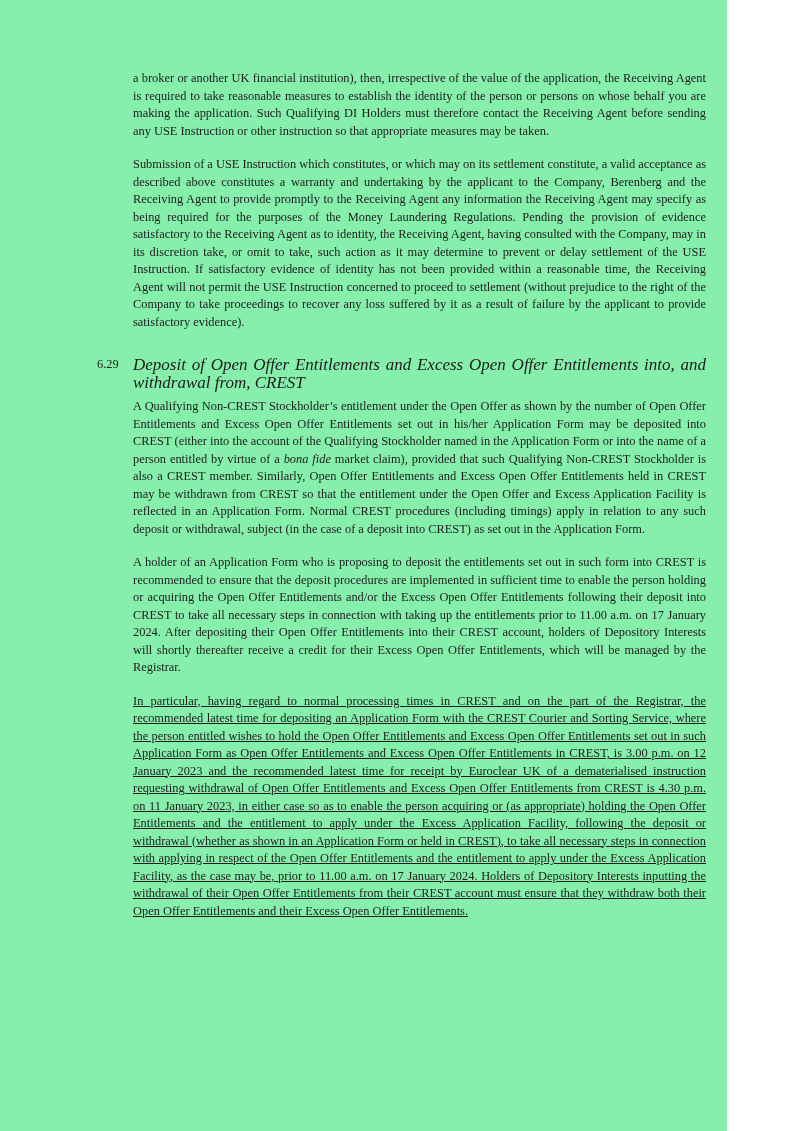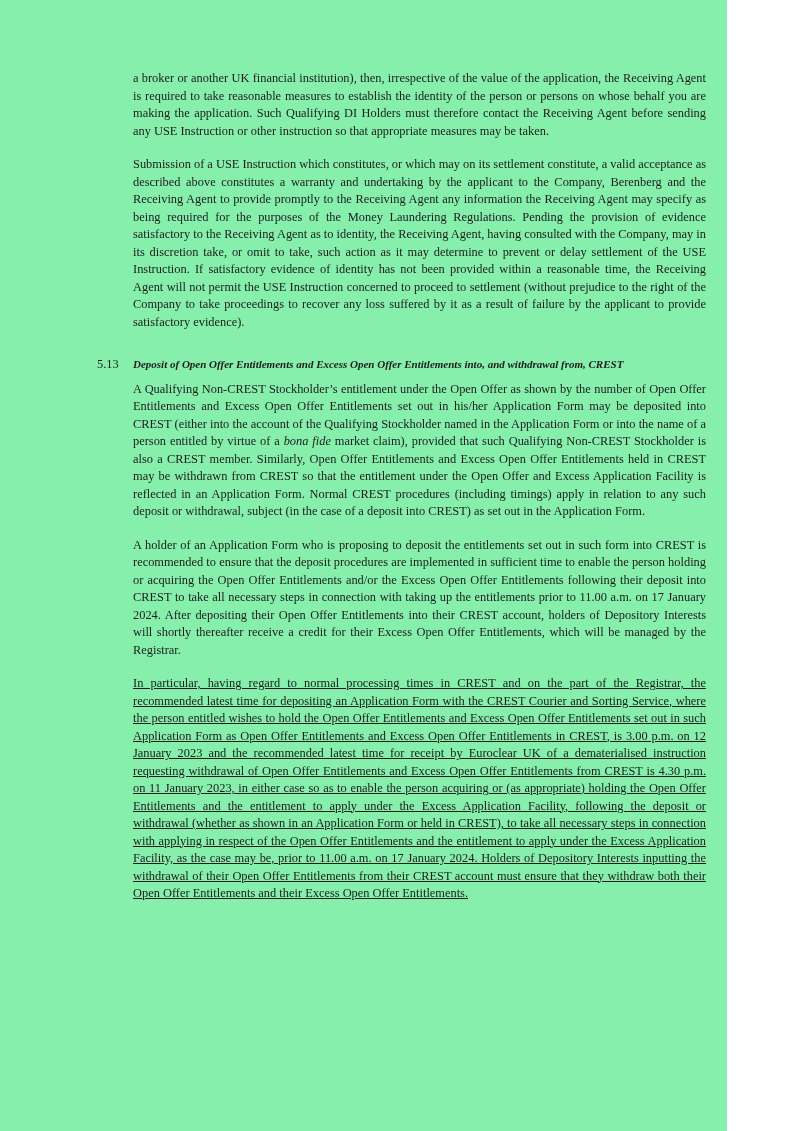--- a/index.html
+++ b/index.html
@@ -53,23 +53,23 @@
   .clause-number {
     flex: 0 0 36px;
     font-size: 12.4px;
     line-height: 17.5px;
     font-style: normal;
     font-weight: normal;
     text-align: left;
   }
   .clause-title {
     flex: 1 1 auto;
-    font-size: 11px;
+    font-size: 17px;
     line-height: 17.5px;
-    font-weight: bold;
+    font-weight: normal;
     font-style: italic;
     text-align: justify;
     text-justify: inter-word;
   }
   .spacer-before-clause { height: 9px; }
 
   em.it { font-style: italic; font-family: Liberation Serif, serif; }
 
   .footer {
     position: absolute;
@@ -88,21 +88,21 @@
 
   <div class="content">
 
     <p class="para">a broker or another UK financial institution), then, irrespective of the value of the application, the Receiving Agent is required to take reasonable measures to establish the identity of the person or persons on whose behalf you are making the application. Such Qualifying DI Holders must therefore contact the Receiving Agent before sending any USE Instruction or other instruction so that appropriate measures may be taken.</p>
 
     <p class="para">Submission of a USE Instruction which constitutes, or which may on its settlement constitute, a valid acceptance as described above constitutes a warranty and undertaking by the applicant to the Company, Berenberg and the Receiving Agent to provide promptly to the Receiving Agent any information the Receiving Agent may specify as being required for the purposes of the Money Laundering Regulations. Pending the provision of evidence satisfactory to the Receiving Agent as to identity, the Receiving Agent, having consulted with the Company, may in its discretion take, or omit to take, such action as it may determine to prevent or delay settlement of the USE Instruction. If satisfactory evidence of identity has not been provided within a reasonable time, the Receiving Agent will not permit the USE Instruction concerned to proceed to settlement (without prejudice to the right of the Company to take proceedings to recover any loss suffered by it as a result of failure by the applicant to provide satisfactory evidence).</p>
 
     <div class="spacer-before-clause"></div>
 
     <div class="clause">
-      <span class="clause-number">5.13</span>
+      <span class="clause-number">6.29</span>
       <span class="clause-title">Deposit of Open Offer Entitlements and Excess Open Offer Entitlements into, and withdrawal from, CREST</span>
     </div>
 
     <p class="para"><span>A Qualifying Non-CREST Stockholder’s entitlement under the Open Offer as shown by the number of Open Offer Entitlements and Excess Open Offer Entitlements set out in his/her Application Form may be deposited into CREST (either into the account of the Qualifying Stockholder named in the Application Form or into the name of a person entitled by virtue of a </span><em class="it">bona fide</em><span> market claim), provided that such Qualifying Non-CREST Stockholder is also a CREST member. Similarly, Open Offer Entitlements and Excess Open Offer Entitlements held in CREST may be withdrawn from CREST so that the entitlement under the Open Offer and Excess Application Facility is reflected in an Application Form. Normal CREST procedures (including timings) apply in relation to any such deposit or withdrawal, subject (in the case of a deposit into CREST) as set out in the Application Form.</span></p>
 
     <p class="para">A holder of an Application Form who is proposing to deposit the entitlements set out in such form into CREST is recommended to ensure that the deposit procedures are implemented in sufficient time to enable the person holding or acquiring the Open Offer Entitlements and/or the Excess Open Offer Entitlements following their deposit into CREST to take all necessary steps in connection with taking up the entitlements prior to 11.00 a.m. on 17 January 2024. After depositing their Open Offer Entitlements into their CREST account, holders of Depository Interests will shortly thereafter receive a credit for their Excess Open Offer Entitlements, which will be managed by the Registrar.</p>
 
     <p class="para">In particular, having regard to normal processing times in CREST and on the part of the Registrar, the recommended latest time for depositing an Application Form with the CREST Courier and Sorting Service, where the person entitled wishes to hold the Open Offer Entitlements and Excess Open Offer Entitlements set out in such Application Form as Open Offer Entitlements and Excess Open Offer Entitlements in CREST, is 3.00 p.m. on 12 January 2023 and the recommended latest time for receipt by Euroclear UK of a dematerialised instruction requesting withdrawal of Open Offer Entitlements and Excess Open Offer Entitlements from CREST is 4.30 p.m. on 11 January 2023, in either case so as to enable the person acquiring or (as appropriate) holding the Open Offer Entitlements and the entitlement to apply under the Excess Application Facility, following the deposit or withdrawal (whether as shown in an Application Form or held in CREST), to take all necessary steps in connection with applying in respect of the Open Offer Entitlements and the entitlement to apply under the Excess Application Facility, as the case may be, prior to 11.00 a.m. on 17 January 2024. Holders of Depository Interests inputting the withdrawal of their Open Offer Entitlements from their CREST account must ensure that they withdraw both their Open Offer Entitlements and their Excess Open Offer Entitlements.</p>
 
   </div>

